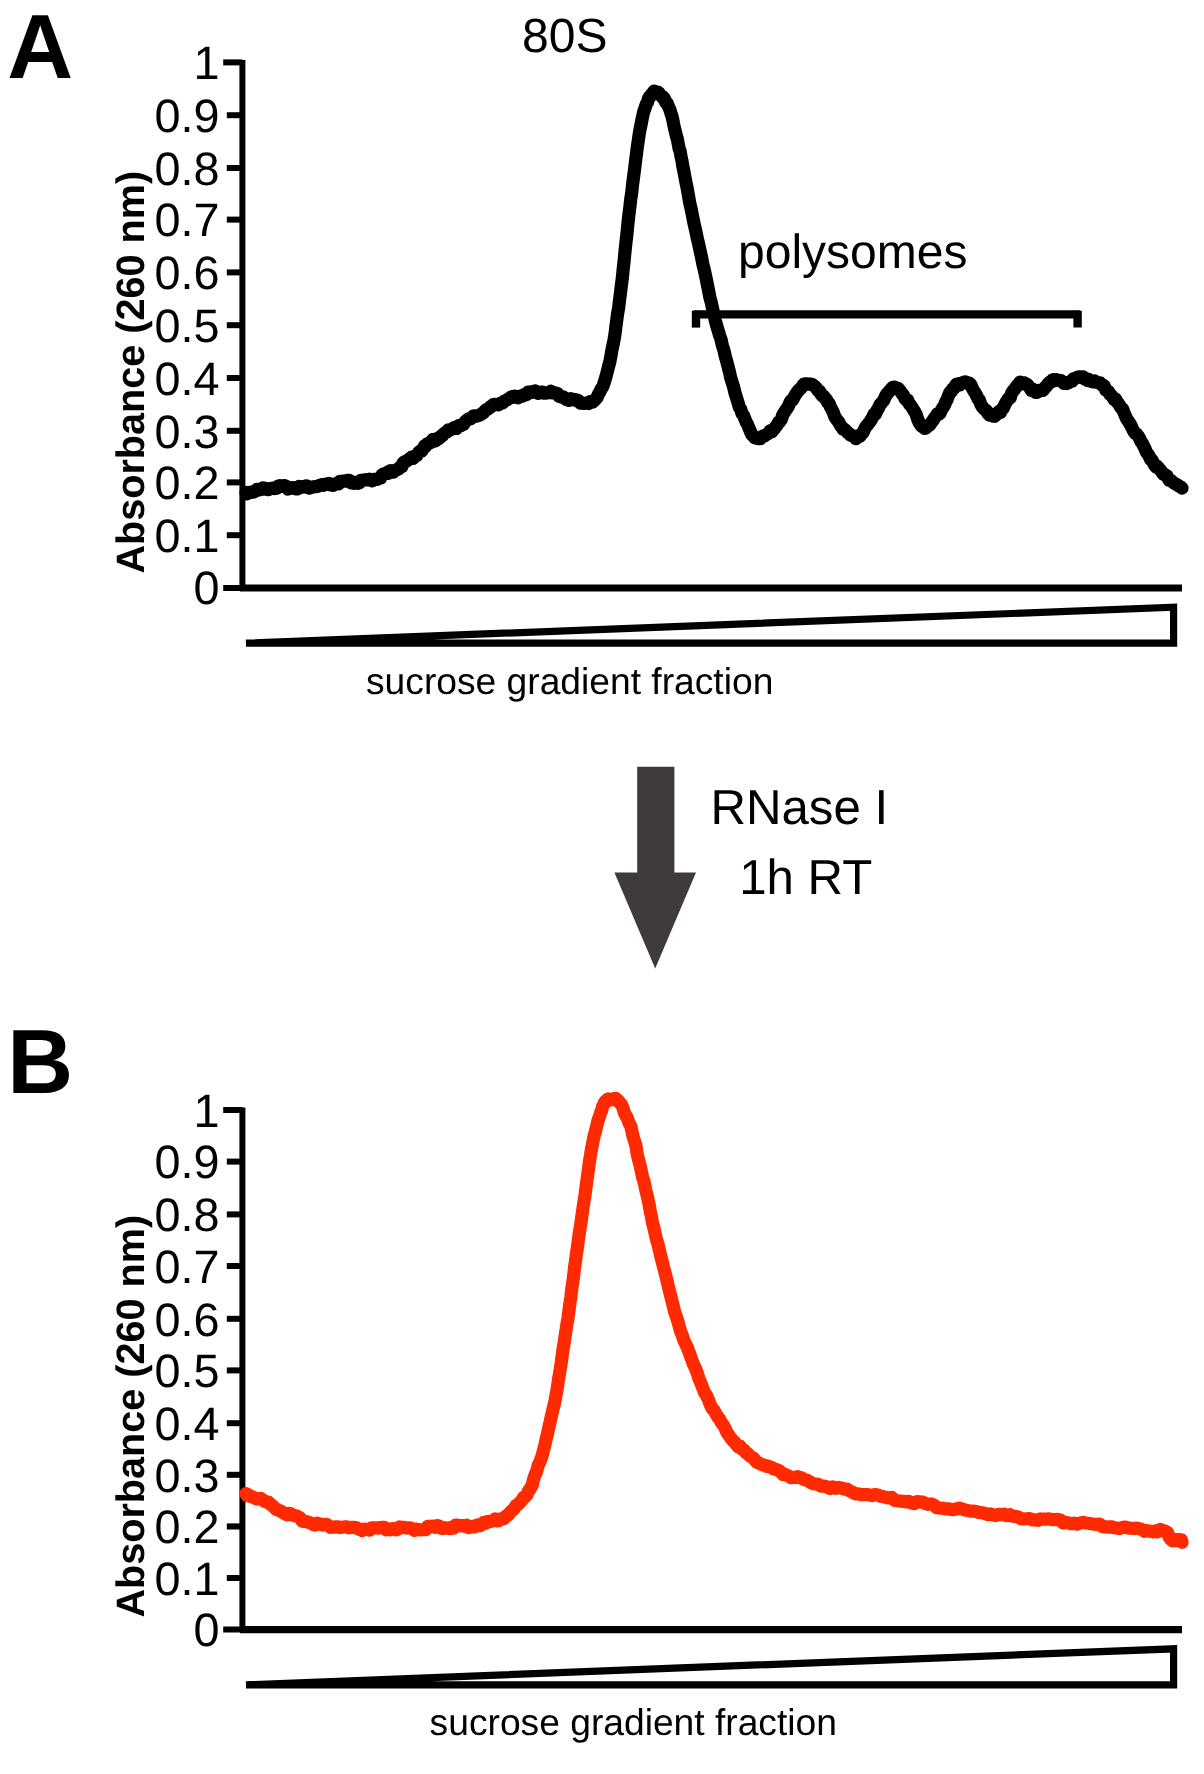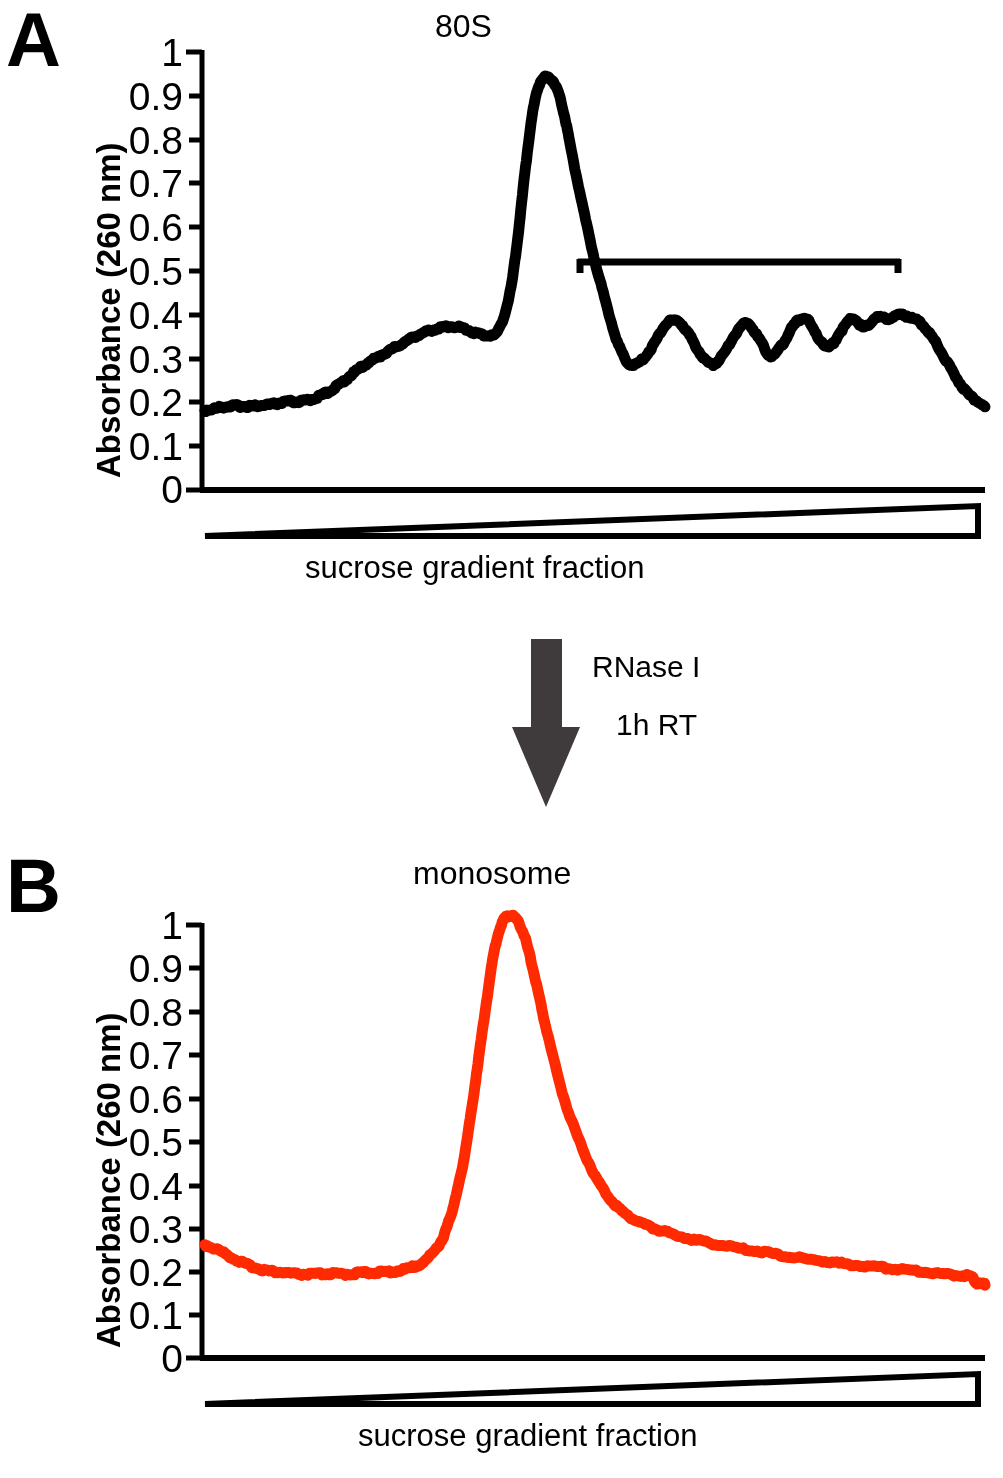--- a/index.html
+++ b/index.html
@@ -9,48 +9,48 @@
   svg{display:block;}
   .panel-letter{position:absolute;font-weight:bold;font-size:76px;line-height:1;
        font-family:"Liberation Sans",sans-serif;letter-spacing:-1px;}
   #letter-a{left:6px;top:2px;}
   #letter-b{left:6px;top:848px;}
   .axis-title{position:absolute;font-weight:bold;font-size:33px;
        font-family:"Liberation Sans",sans-serif;
        transform:rotate(-90deg);transform-origin:left top;white-space:nowrap;}
   #ytitle-a{left:90px;top:478px;}
   #ytitle-b{left:90px;top:1348px;}
-  .peak-label{position:absolute;font-size:32px;white-space:nowrap;
+  .peak-label{position:absolute;font-size:40px;white-space:nowrap;
        font-family:"Liberation Sans",sans-serif;}
   #label-80s{left:435px;top:8px;}
   #label-poly{left:615px;top:188px;}
   #label-mono{left:413px;top:855px;}
   .xaxis-label{position:absolute;font-size:31px;white-space:nowrap;
        font-family:"Liberation Sans",sans-serif;}
   #xlab-a{left:305px;top:550px;}
   #xlab-b{left:358px;top:1418px;}
-  .arrow-text{position:absolute;font-size:30px;white-space:nowrap;
+  .arrow-text{position:absolute;font-size:41px;white-space:nowrap;
        font-family:"Liberation Sans",sans-serif;text-align:left;}
   #rnase-line1{left:592px;top:650px;}
   #rnase-line2{left:592px;top:708px;margin-left:24px;}
   .ticklabel{font-size:39px;font-family:"Liberation Sans",sans-serif;fill:#000;}
 </style>
 </head>
 <body>
 
 <div class="stage">
 
   <div class="panel-letter" id="letter-a">A</div>
   <div class="panel-letter" id="letter-b">B</div>
 
   <div class="axis-title" id="ytitle-a">Absorbance (260 nm)</div>
   <div class="axis-title" id="ytitle-b">Absorbance (260 nm)</div>
 
   <div class="peak-label" id="label-80s">80S</div>
-  <div class="peak-label" id="label-mono">monosome</div>
+  <div class="peak-label" id="label-poly">polysomes</div>
 
   <div class="xaxis-label" id="xlab-a">sucrose gradient fraction</div>
   <div class="xaxis-label" id="xlab-b">sucrose gradient fraction</div>
 
   <div class="arrow-text" id="rnase-line1">RNase I</div>
   <div class="arrow-text" id="rnase-line2">1h RT</div>
 
   <svg width="1003" height="1478" viewBox="0 0 1003 1478" style="position:absolute;left:0;top:0;">
 
     <g>

